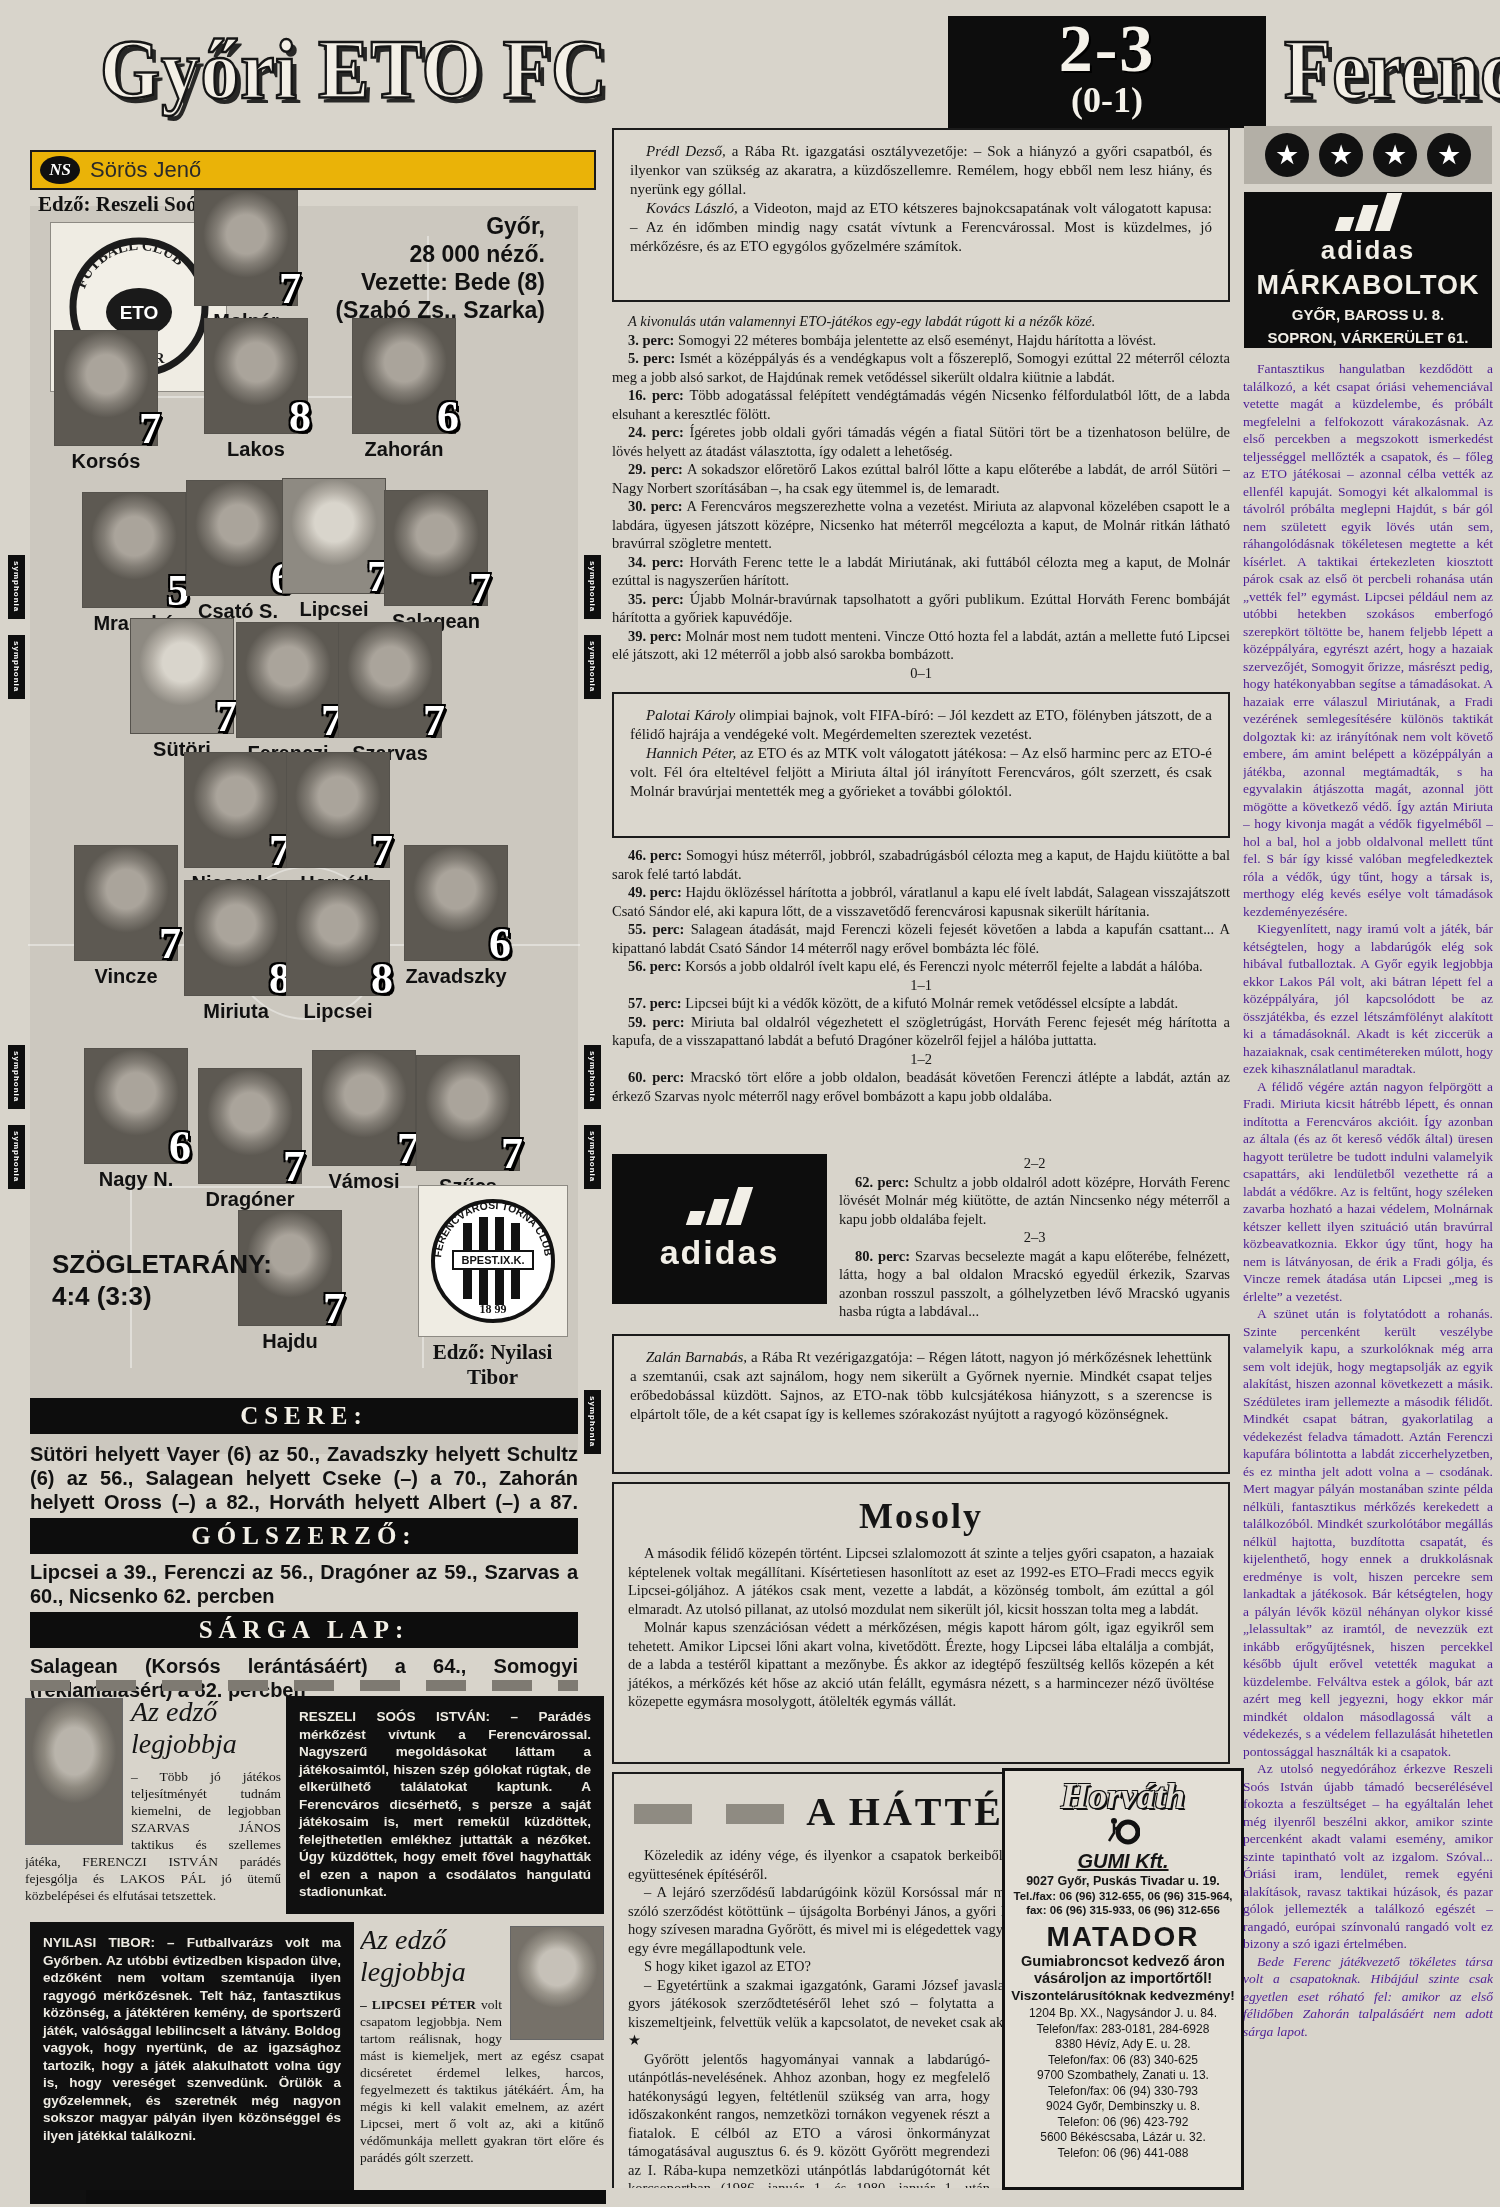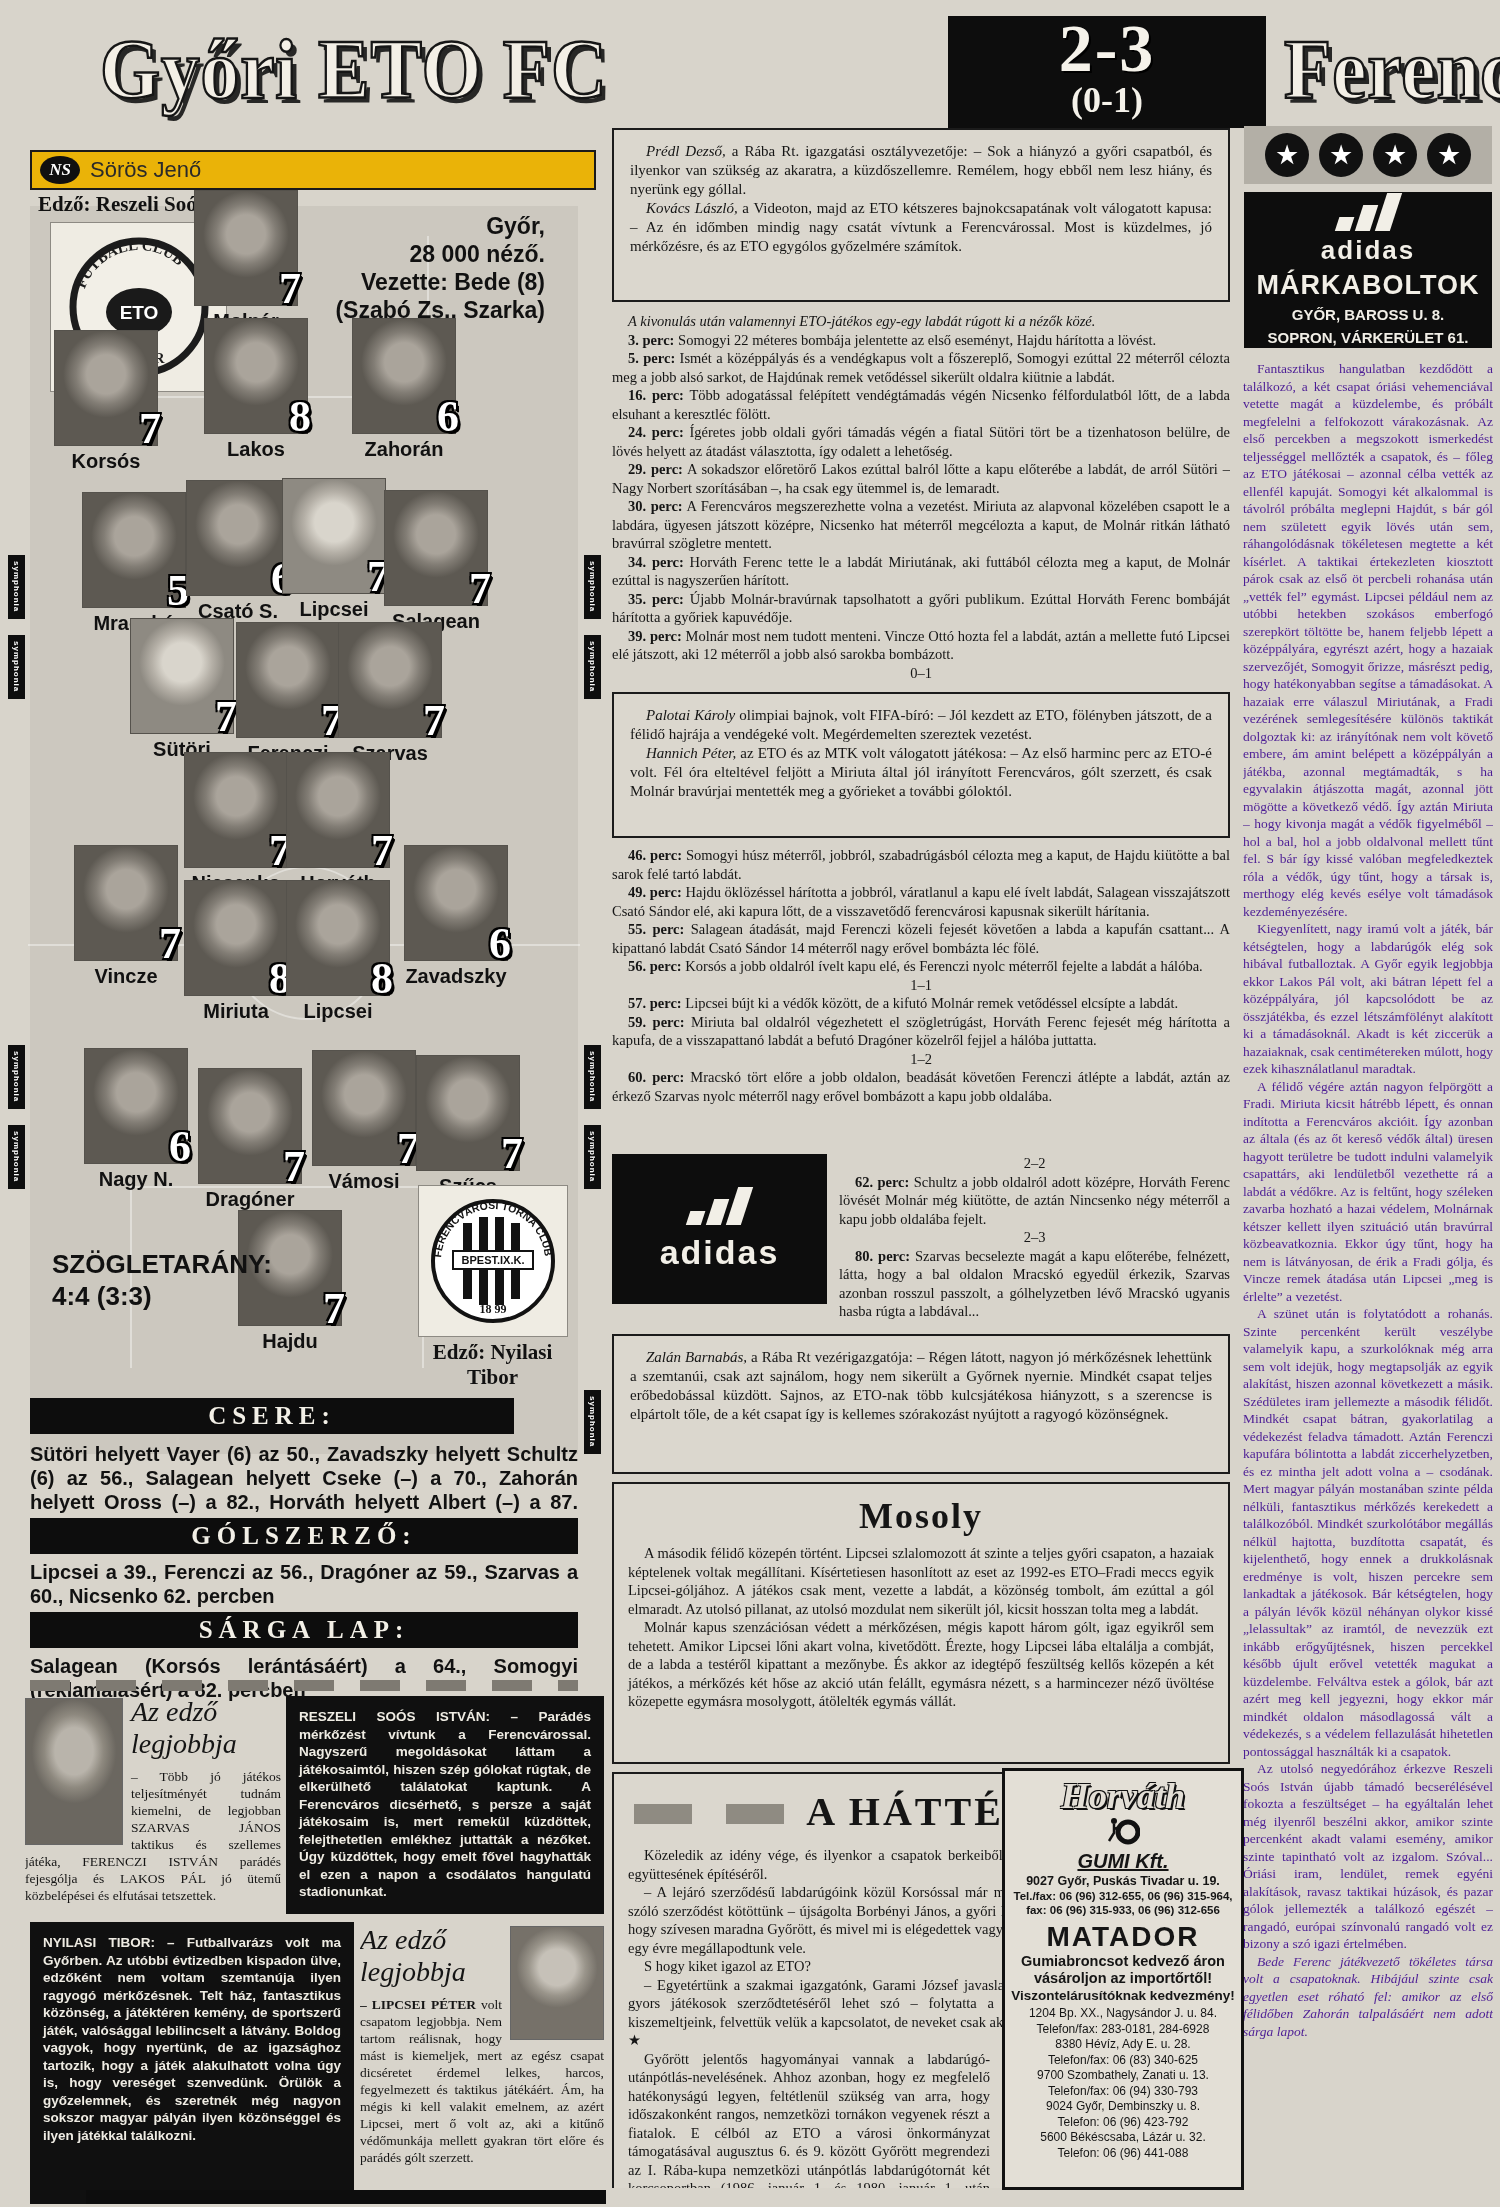--- a/index.html
+++ b/index.html
@@ -291,21 +291,21 @@
         <rect x="68" y="22" width="9" height="88" fill="#121212"></rect>
         <rect x="84" y="28" width="9" height="76" fill="#121212"></rect>
       </g>
       <rect x="26" y="56" width="80" height="18" fill="#fff" stroke="#121212" stroke-width="2"></rect>
       <text x="66" y="69" text-anchor="middle" font-size="11" font-weight="bold" font-family="Liberation Sans" fill="#121212">BPEST.IX.K.</text>
       <text x="66" y="118" text-anchor="middle" font-size="12" font-weight="bold" font-family="Liberation Serif" fill="#121212">18 99</text>
     </svg>
   </div>
   <div class="abs coachline" style="left:410px;top:1340px;width:165px;text-align:center;">Edző: Nyilasi Tibor</div>
 
-  <div class="abs banner" style="left:30px;top:1398px;width:484px;">CSERE:</div>
+  <div class="abs banner" style="left:30px;top:1398px;width:548px;">CSERE:</div>
   <div class="abs stattext" style="left:30px;top:1442px;width:548px;">Sütöri helyett Vayer (6) az 50., Zavadszky helyett Schultz (6) az 56., Salagean helyett Cseke (–) a 70., Zahorán helyett Oross (–) a 82., Horváth helyett Albert (–) a 87. percben</div>
 
   <div class="abs banner" style="left:30px;top:1518px;width:548px;">GÓLSZERZŐ:</div>
   <div class="abs stattext" style="left:30px;top:1560px;width:548px;">Lipcsei a 39., Ferenczi az 56., Dragóner az 59., Szarvas a 60., Nicsenko 62. percben</div>
 
   <div class="abs banner" style="left:30px;top:1612px;width:548px;">SÁRGA LAP:</div>
   <div class="abs stattext" style="left:30px;top:1654px;width:548px;">Salagean (Korsós lerántásáért) a 64., Somogyi (reklamálásért) a 82. percben</div>
 
   <div class="abs dashes" style="left:30px;top:1680px;width:548px;"></div>
 

